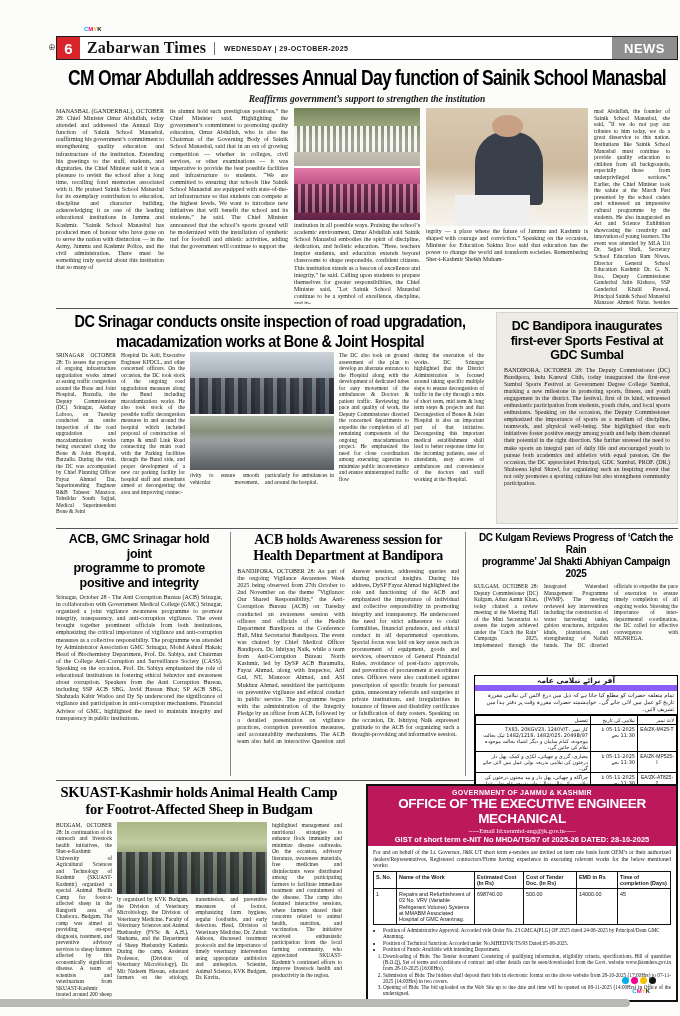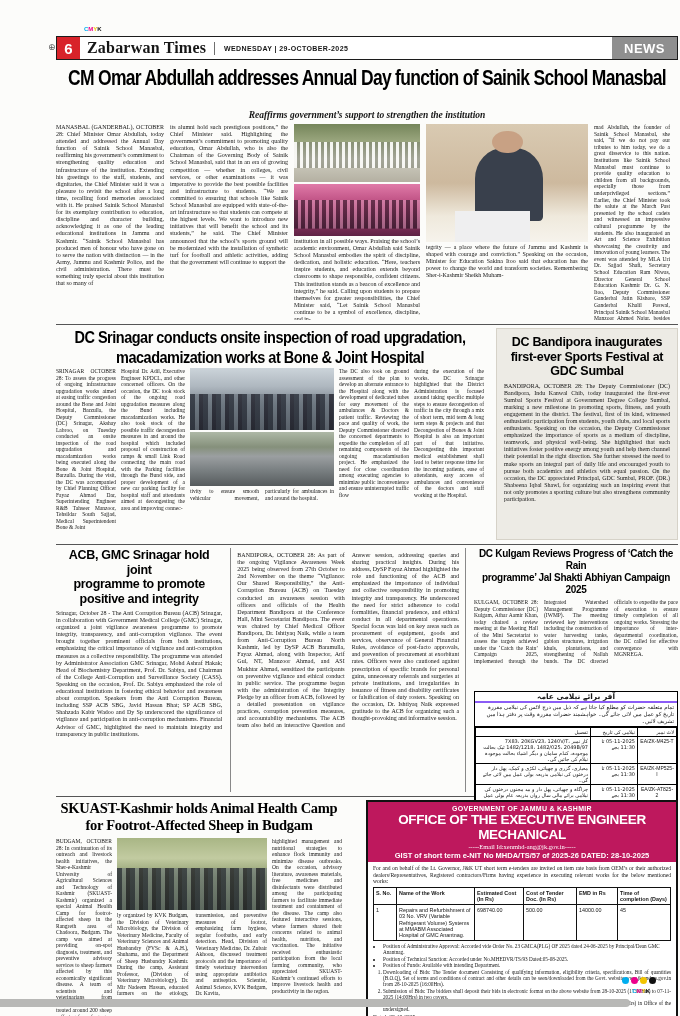--- a/index.html
+++ b/index.html
@@ -26,21 +26,21 @@
   .mast-date{display:flex;align-items:center;font-family:"Liberation Sans",sans-serif;
              font-weight:bold;font-size:7px;letter-spacing:.4px;white-space:nowrap;}
   .mast-spacer{flex:1}
   .news-box{background:#8f8f8f;color:#fff;font-family:"Liberation Sans",sans-serif;font-weight:bold;
             font-size:13px;display:flex;align-items:center;padding:0 12px;letter-spacing:.5px;}
 
   
   .hl{font-family:"Liberation Sans",sans-serif;font-weight:bold;color:#000;text-align:center;}
   .hl-lead{font-size:17.5px;letter-spacing:-0.7px;white-space:nowrap;margin-top:6px;
            transform:scaleY(1.3);transform-origin:center;line-height:22px;}
-  .subhead{font-style:italic;font-weight:bold;font-size:9.5px;text-align:center;margin-top:22px;}
+  .subhead{font-style:italic;font-weight:bold;font-size:9.5px;text-align:center;margin-top:6px;}
   .hl2{font-size:14.5px;letter-spacing:-0.5px;line-height:17px;transform:scaleY(1.15);transform-origin:top center;}
   .hl3{font-size:12.5px;letter-spacing:-0.3px;line-height:14.5px;}
   .hl-serif{font-family:"Liberation Serif",serif;font-weight:bold;font-size:14px;letter-spacing:-0.3px;
             line-height:16px;text-align:center;color:#000;}
   .hl-small{font-size:10px;letter-spacing:-0.3px;line-height:12px;}
 
   
   .bt{font-size:6px;line-height:7.1px;text-align:justify;overflow:hidden;}
   .bt5{font-size:5.5px;line-height:6.5px;text-align:justify;overflow:hidden;}
   .hr{border-top:1px solid #555;margin:4px 0 3px 0;}
@@ -64,21 +64,21 @@
   .ph-skuast{background:linear-gradient(180deg,#a9b685 0%,#c2cba1 28%,#8a996b 55%,#56633f 100%);}
   .crowd::after{content:"";position:absolute;left:0;right:0;bottom:0;height:58%;
      background:repeating-linear-gradient(90deg, rgba(40,45,55,.8) 0 5px, rgba(100,110,120,.55) 5px 9px, rgba(25,25,35,.75) 9px 13px);}
 
   
   .box-gray{background:#edebe5;border:1px solid #d6d2c8;padding:6px 7px;}
 
   
   .urdu-ad{border:1.5px solid #000;background:#fff;direction:rtl;font-size:5.5px;line-height:7px;
            font-family:"DejaVu Sans",sans-serif;overflow:hidden;}
-  .urdu-ad .ad-title{text-align:center;font-weight:bold;font-size:7.5px;border-bottom:2px solid #8b5cf6;padding:1px 0;}
+  .urdu-ad .ad-title{text-align:center;font-weight:bold;font-size:7.5px;border-bottom:6px solid #8b5cf6;padding:1px 0;}
   .urdu-ad .ad-sub{padding:1px 3px;text-align:right;border-bottom:1px solid #000;}
   .ad-table{width:100%;border-collapse:collapse;table-layout:fixed;}
   .ad-table td,.ad-table th{border:1px solid #000;font-size:5px;line-height:6px;padding:1px 2px;vertical-align:top;
       font-weight:normal;text-align:right;}
   .ad-table .lat{direction:ltr;font-family:"Liberation Sans",sans-serif;text-align:center;}
   .ad-foot{border-top:1px solid #000;padding:1px 3px;font-size:5px;line-height:6px;}
 
   
   .notice{border:2px solid #111;background:#fff;overflow:hidden;}
   .notice-head{background:#be185d;color:#fff;text-align:center;padding:3px 4px 2px;}
@@ -180,20 +180,24 @@
     <div class="row" style="gap:8px;height:244px;">
       <div style="width:168px;">
         <div class="hl hl3">
           <div>ACB, GMC Srinagar hold joint</div>
           <div>programme to promote</div>
           <div>positive and integrity</div>
         </div>
         <div class="bt" style="margin-top:4px;height:196px;">Srinagar, October 28 - The Anti Corruption Bureau (ACB) Srinagar, in collaboration with Government Medical College (GMC) Srinagar, organized a joint vigilance awareness programme to promote integrity, transparency, and anti-corruption vigilance. The event brought together prominent officials from both institutions, emphasizing the critical importance of vigilance and anti-corruption measures as a collective responsibility. The programme was attended by Administrator Association GMC Srinagar, Mohd Ashraf Hakak; Head of Biochemistry Department, Prof. Dr. Sabiya, and Chairman of the College Anti-Corruption and Surveillance Society (CASS). Speaking on the occasion, Prof. Dr. Sabiya emphasized the role of educational institutions in fostering ethical behavior and awareness about corruption. Speakers from the Anti Corruption Bureau, including SSP ACB SBG, Javid Hassan Bhat; SP ACB SBG, Shahzada Kabir Wadoo and Dy Sp underscored the significance of vigilance and participation in anti-corruption mechanisms. Financial Advisor of GMC, highlighted the need to maintain integrity and transparency in public institutions.</div>
       </div>
       <div style="width:224px;border-left:1px solid #888;border-right:1px solid #888;padding:0 6px;">
+        <div class="hl-serif">
+          <div>ACB holds Awareness session for</div>
+          <div>Health Department at Bandipora</div>
+        </div>
         <div class="bt cols2" style="margin-top:4px;height:204px;">BANDIPORA, OCTOBER 28: As part of the ongoing Vigilance Awareness Week 2025 being observed from 27th October to 2nd November on the theme “Vigilance: Our Shared Responsibility,” the Anti-Corruption Bureau (ACB) on Tuesday conducted an awareness session with officers and officials of the Health Department Bandipora at the Conference Hall, Mini Secretariat Bandipora. The event was chaired by Chief Medical Officer Bandipora, Dr. Ishtiyaq Naik, while a team from Anti-Corruption Bureau North Kashmir, led by DySP ACB Baramulla, Fayaz Ahmad, along with Inspector, Arif Gul, NT, Manzoor Ahmad, and ASI Mukhtar Ahmad, sensitized the participants on preventive vigilance and ethical conduct in public service. The programme began with the administration of the Integrity Pledge by an officer from ACB, followed by a detailed presentation on vigilance practices, corruption prevention measures, and accountability mechanisms. The ACB team also held an interactive Question and Answer session, addressing queries and sharing practical insights. During his address, DySP Fayaz Ahmad highlighted the role and functioning of the ACB and emphasized the importance of individual and collective responsibility in promoting integrity and transparency. He underscored the need for strict adherence to codal formalities, financial prudence, and ethical conduct in all departmental operations. Special focus was laid on key areas such as procurement of equipment, goods and services, observance of General Financial Rules, avoidance of post-facto approvals, and prevention of procurement at exorbitant rates. Officers were also cautioned against prescription of specific brands for personal gains, unnecessary referrals and surgeries at private institutions, and irregularities in issuance of fitness and disability certificates or falsification of duty rosters. Speaking on the occasion, Dr. Ishtiyaq Naik expressed gratitude to the ACB for organizing such a thought-provoking and informative session.</div>
       </div>
       <div style="width:206px;">
         <div class="hl hl-small">
           <div>DC Kulgam Reviews Progress of ‘Catch the Rain</div>
           <div>programme’ Jal Shakti Abhiyan Campaign 2025</div>
         </div>
         <div class="bt5 cols3" style="margin-top:3px;height:88px;">KULGAM, OCTOBER 28: Deputy Commissioner (DC) Kulgam, Athar Aamir Khan, today chaired a review meeting at the Meeting Hall of the Mini Secretariat to assess the targets achieved under the ‘Catch the Rain’ Campaign 2025, implemented through the Integrated Watershed Management Programme (IWMP). The meeting reviewed key interventions including the construction of water harvesting tanks, gabion structures, irrigation khuls, plantations, and strengthening of Nallah bunds. The DC directed officials to expedite the pace of execution to ensure timely completion of all ongoing works. Stressing the importance of inter-departmental coordination, the DC called for effective convergence with MGNREGA.</div>
 
         <div class="urdu-ad" style="margin-top:4px;height:122px;">

